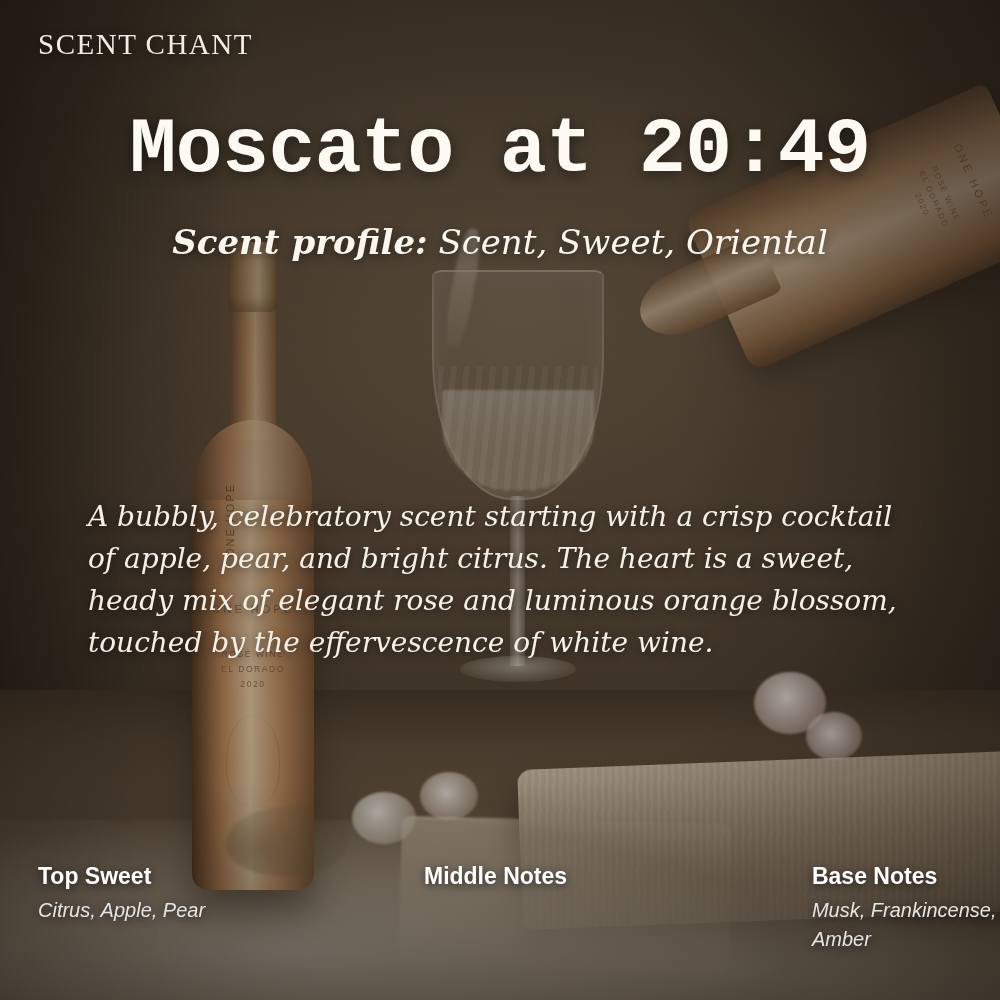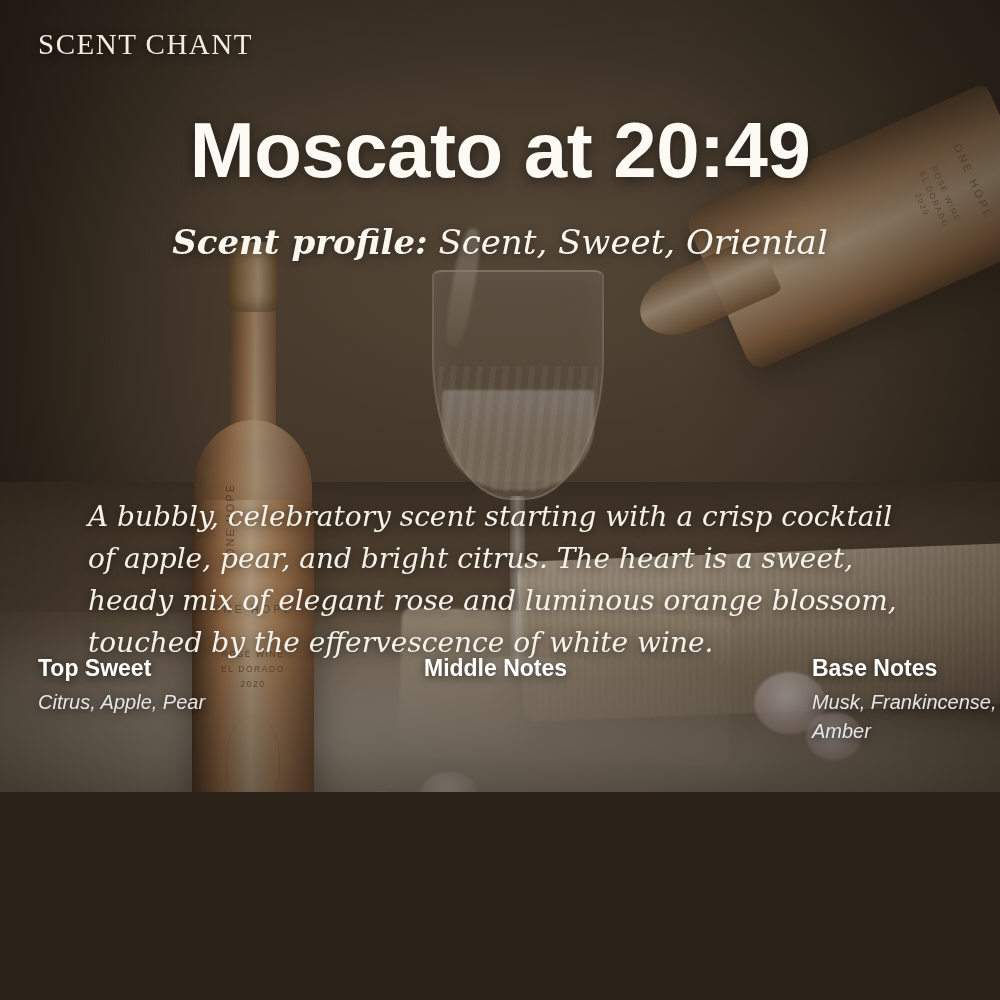--- a/index.html
+++ b/index.html
@@ -6,21 +6,21 @@
   html, body { width:1000px; height:1000px; }
   body {
     font-family: "Liberation Serif", serif;
     background:#2b2319;
     overflow:hidden;
   }
 
   .poster {
     position:relative;
     width:1000px;
-    height:792px;
+    height:1000px;
     overflow:hidden;
     background:#3a3026;
   }
 
   
   .photo { position:absolute; inset:0; }
 
   .bg-wall {
     position:absolute; inset:0;
     background:
@@ -228,21 +228,21 @@
     font-family:"Liberation Serif", serif;
     text-shadow:0 2px 8px rgba(0,0,0,0.55);
   }
 
   .title {
     position:absolute; left:0; right:0; top:110px;
     text-align:center;
     font-size:78px; line-height:1.04;
     font-weight:700;
     color:#fdfaf4;
-    font-family:Liberation Sans, sans-serif;
+    font-family:Liberation Mono, monospace;
     letter-spacing:-0.5px;
     text-shadow:0 3px 14px rgba(0,0,0,0.5);
   }
 
   .profile {
     position:absolute; left:0; right:0; top:222px;
     text-align:center;
     font-size:34px;
     color:#fbf7ef;
     font-family:"DejaVu Serif", serif;

